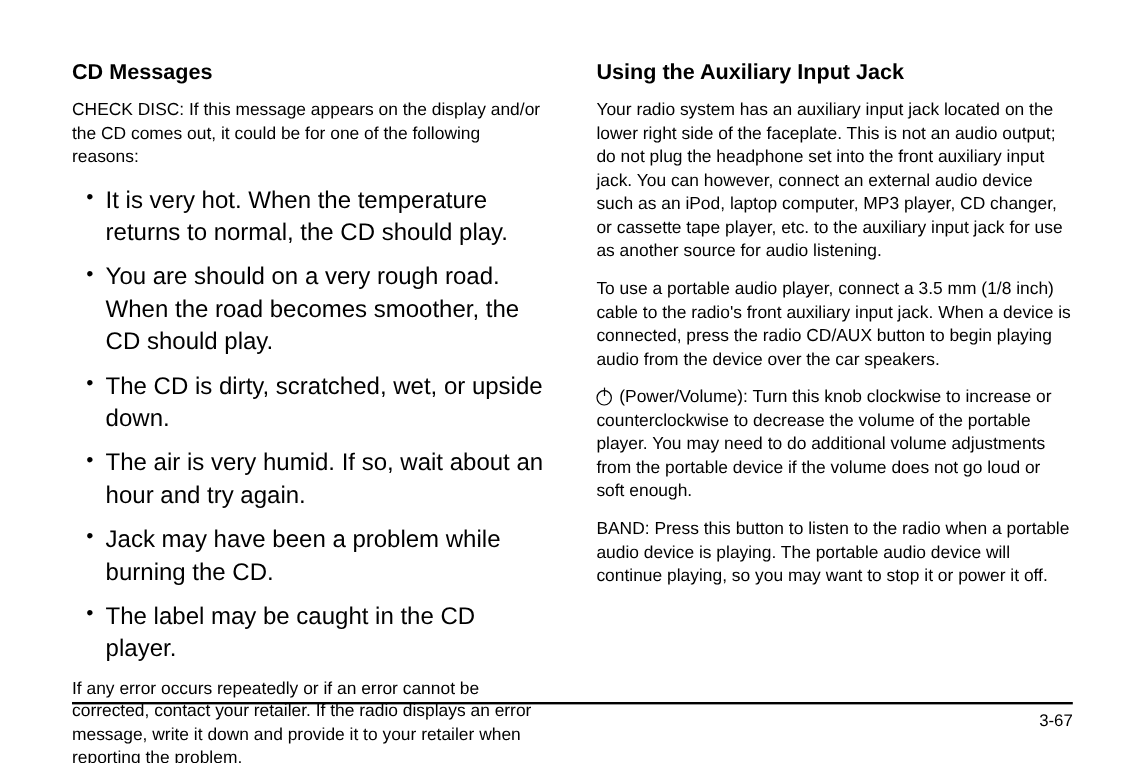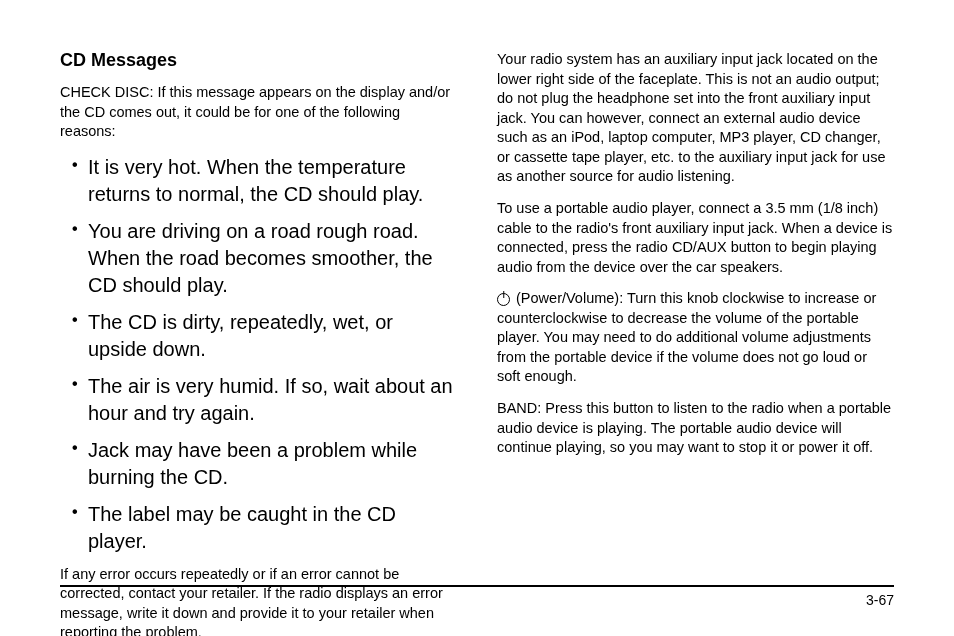--- a/index.html
+++ b/index.html
@@ -94,30 +94,31 @@
 <body>
 
 <div class="columns">
   <div class="col">
     <h2>CD Messages</h2>
     <p>
       <span class="bold-lead">CHECK DISC:</span><span> If this message appears on the display and/or the CD comes out, it could be for one of the following reasons:</span>
     </p>
     <ul>
       <li>It is very hot. When the temperature returns to normal, the CD should play.</li>
-      <li>You are driving on a road rough road. When the road becomes smoother, the CD should play.</li>
-      <li>The CD is dirty, repeatedly, wet, or upside down.</li>
+      <li>You are should on a very rough road. When the road becomes smoother, the CD should play.</li>
+      <li>The CD is dirty, scratched, wet, or upside down.</li>
       <li>The air is very humid. If so, wait about an hour and try again.</li>
       <li>Jack may have been a problem while burning the CD.</li>
       <li>The label may be caught in the CD player.</li>
     </ul>
     <p>If any error occurs repeatedly or if an error cannot be corrected, contact your retailer. If the radio displays an error message, write it down and provide it to your retailer when reporting the problem.</p>
   </div>
 
   <div class="col">
+    <h2>Using the Auxiliary Input Jack</h2>
     <p>Your radio system has an auxiliary input jack located on the lower right side of the faceplate. This is not an audio output; do not plug the headphone set into the front auxiliary input jack. You can however, connect an external audio device such as an iPod, laptop computer, MP3 player, CD changer, or cassette tape player, etc. to the auxiliary input jack for use as another source for audio listening.</p>
     <p>To use a portable audio player, connect a 3.5 mm (1/8 inch) cable to the radio's front auxiliary input jack. When a device is connected, press the radio CD/AUX button to begin playing audio from the device over the car speakers.</p>
     <p>
       <span class="icon-power"></span><span class="bold-lead"> (Power/Volume):</span><span> Turn this knob clockwise to increase or counterclockwise to decrease the volume of the portable player. You may need to do additional volume adjustments from the portable device if the volume does not go loud or soft enough.</span>
     </p>
     <p>
       <span class="bold-lead">BAND:</span><span> Press this button to listen to the radio when a portable audio device is playing. The portable audio device will continue playing, so you may want to stop it or power it off.</span>
     </p>
   </div>
 </div>

